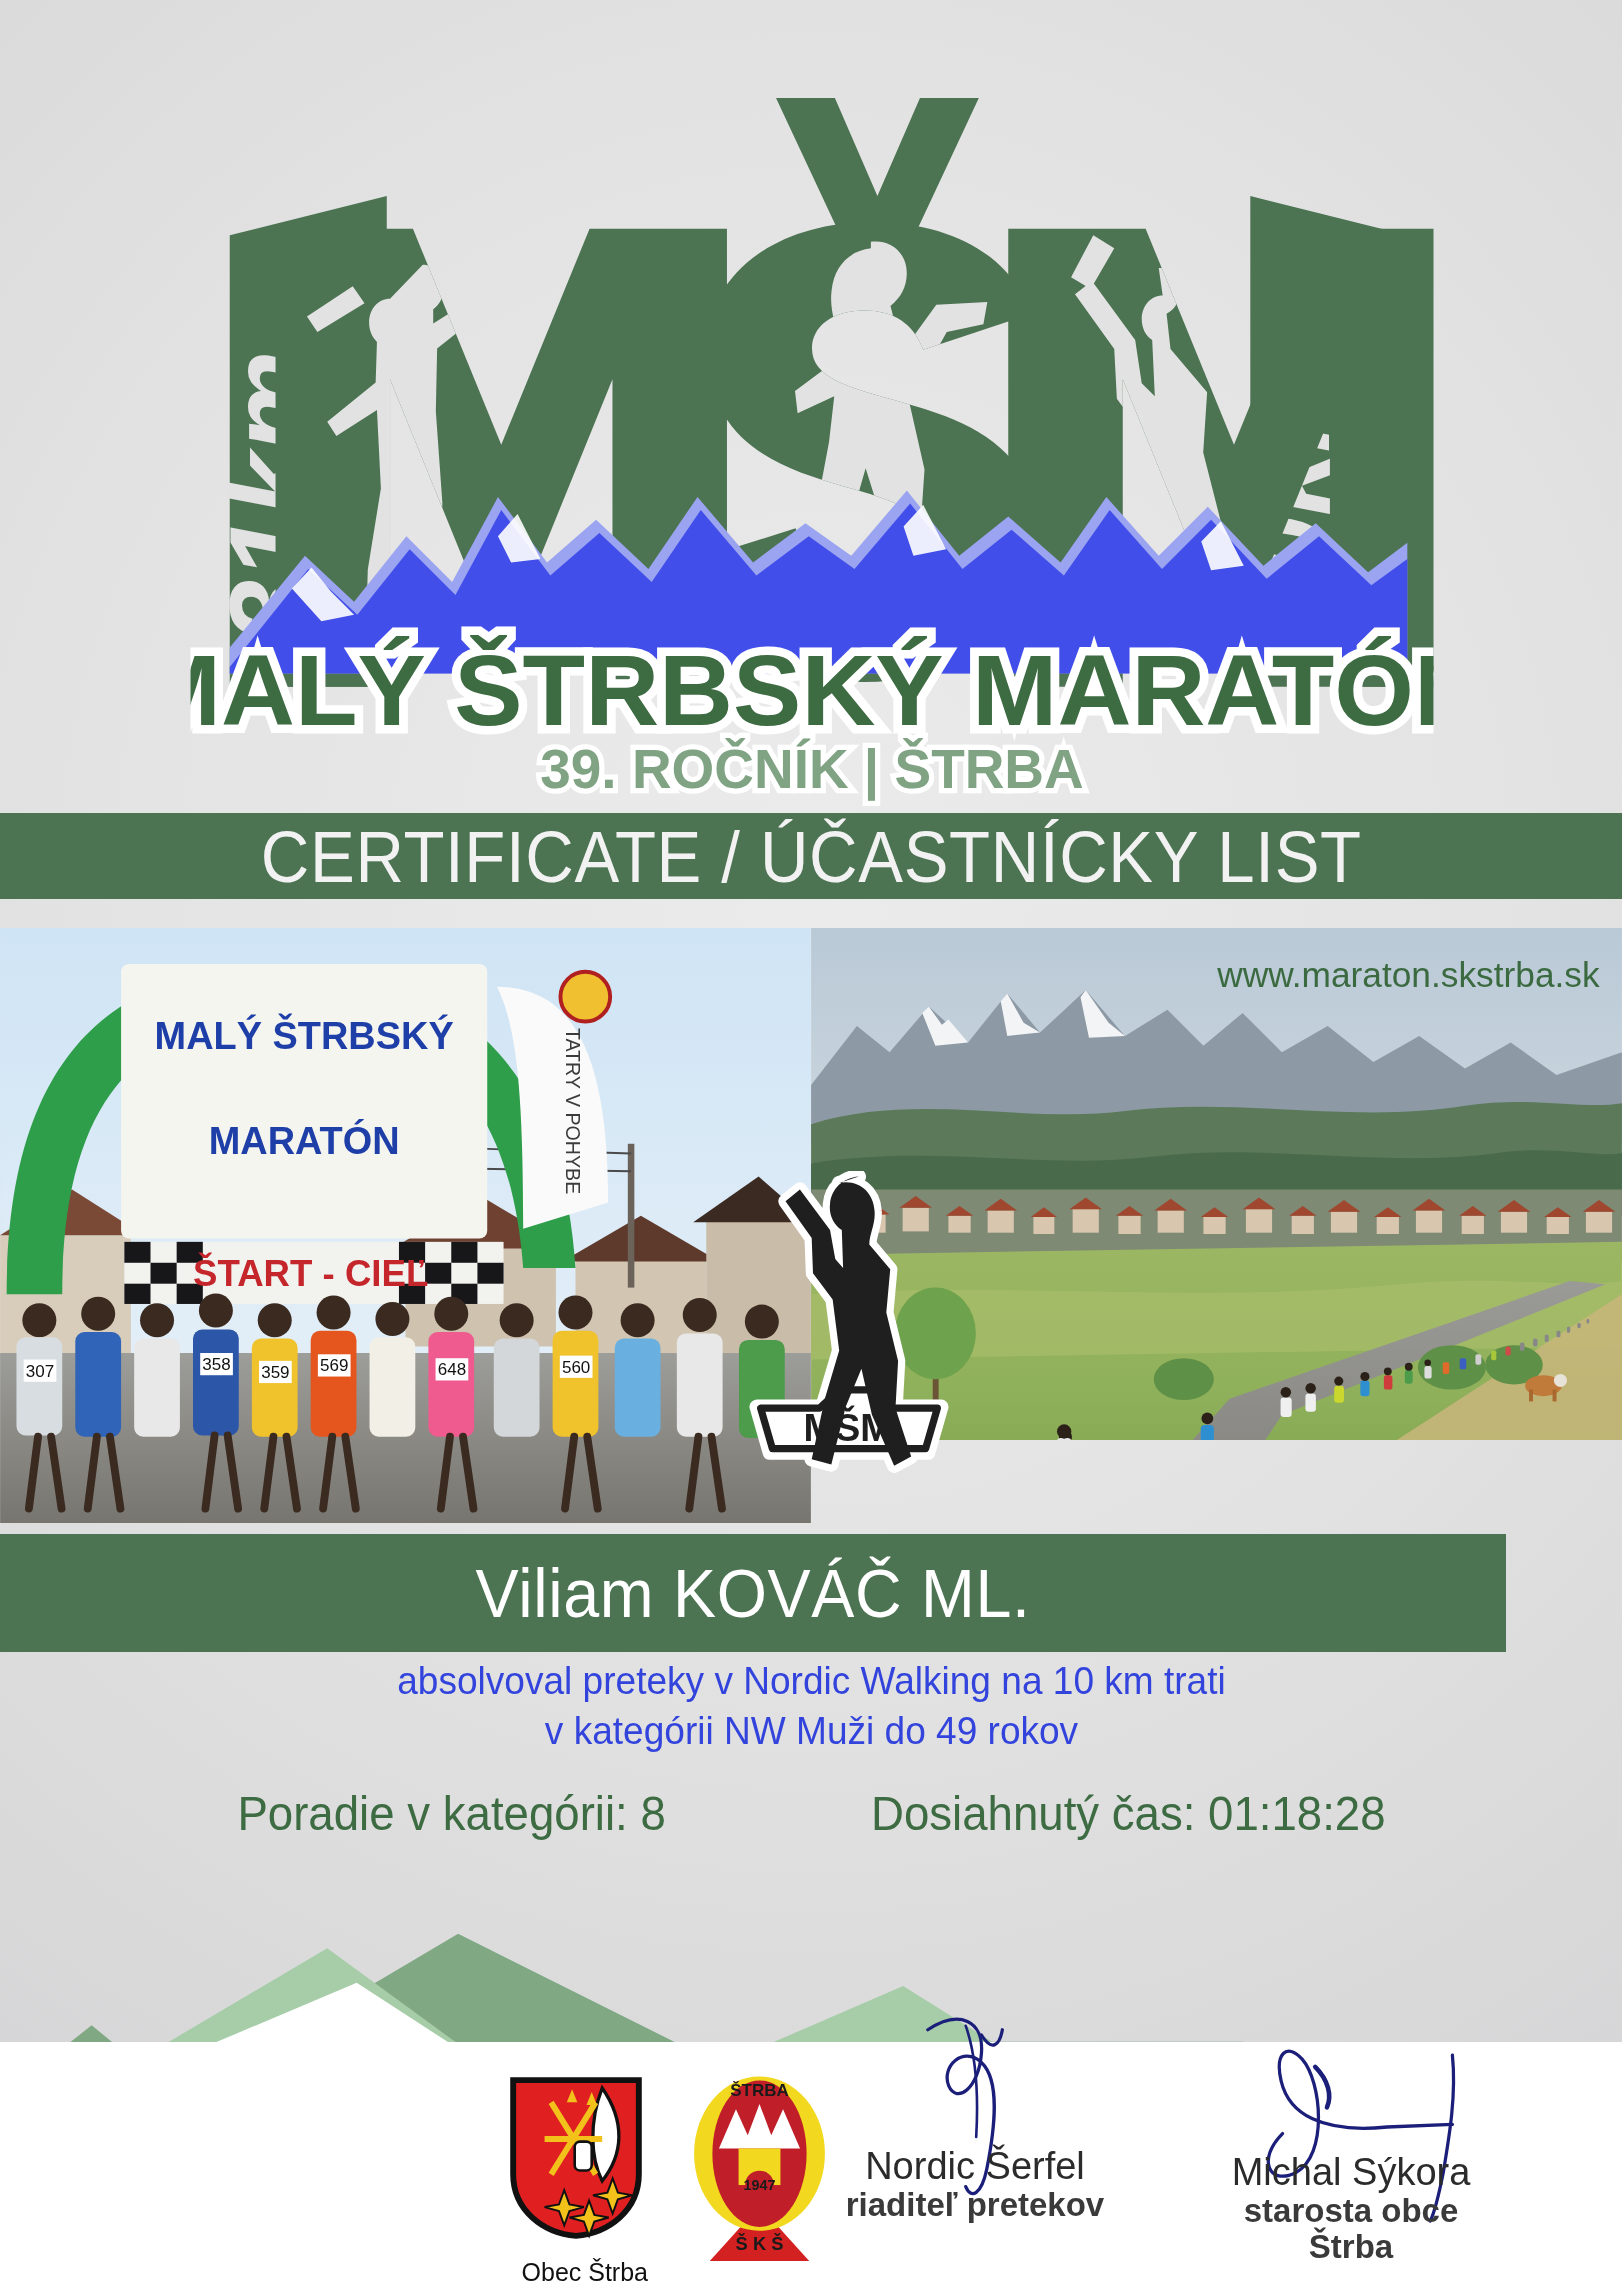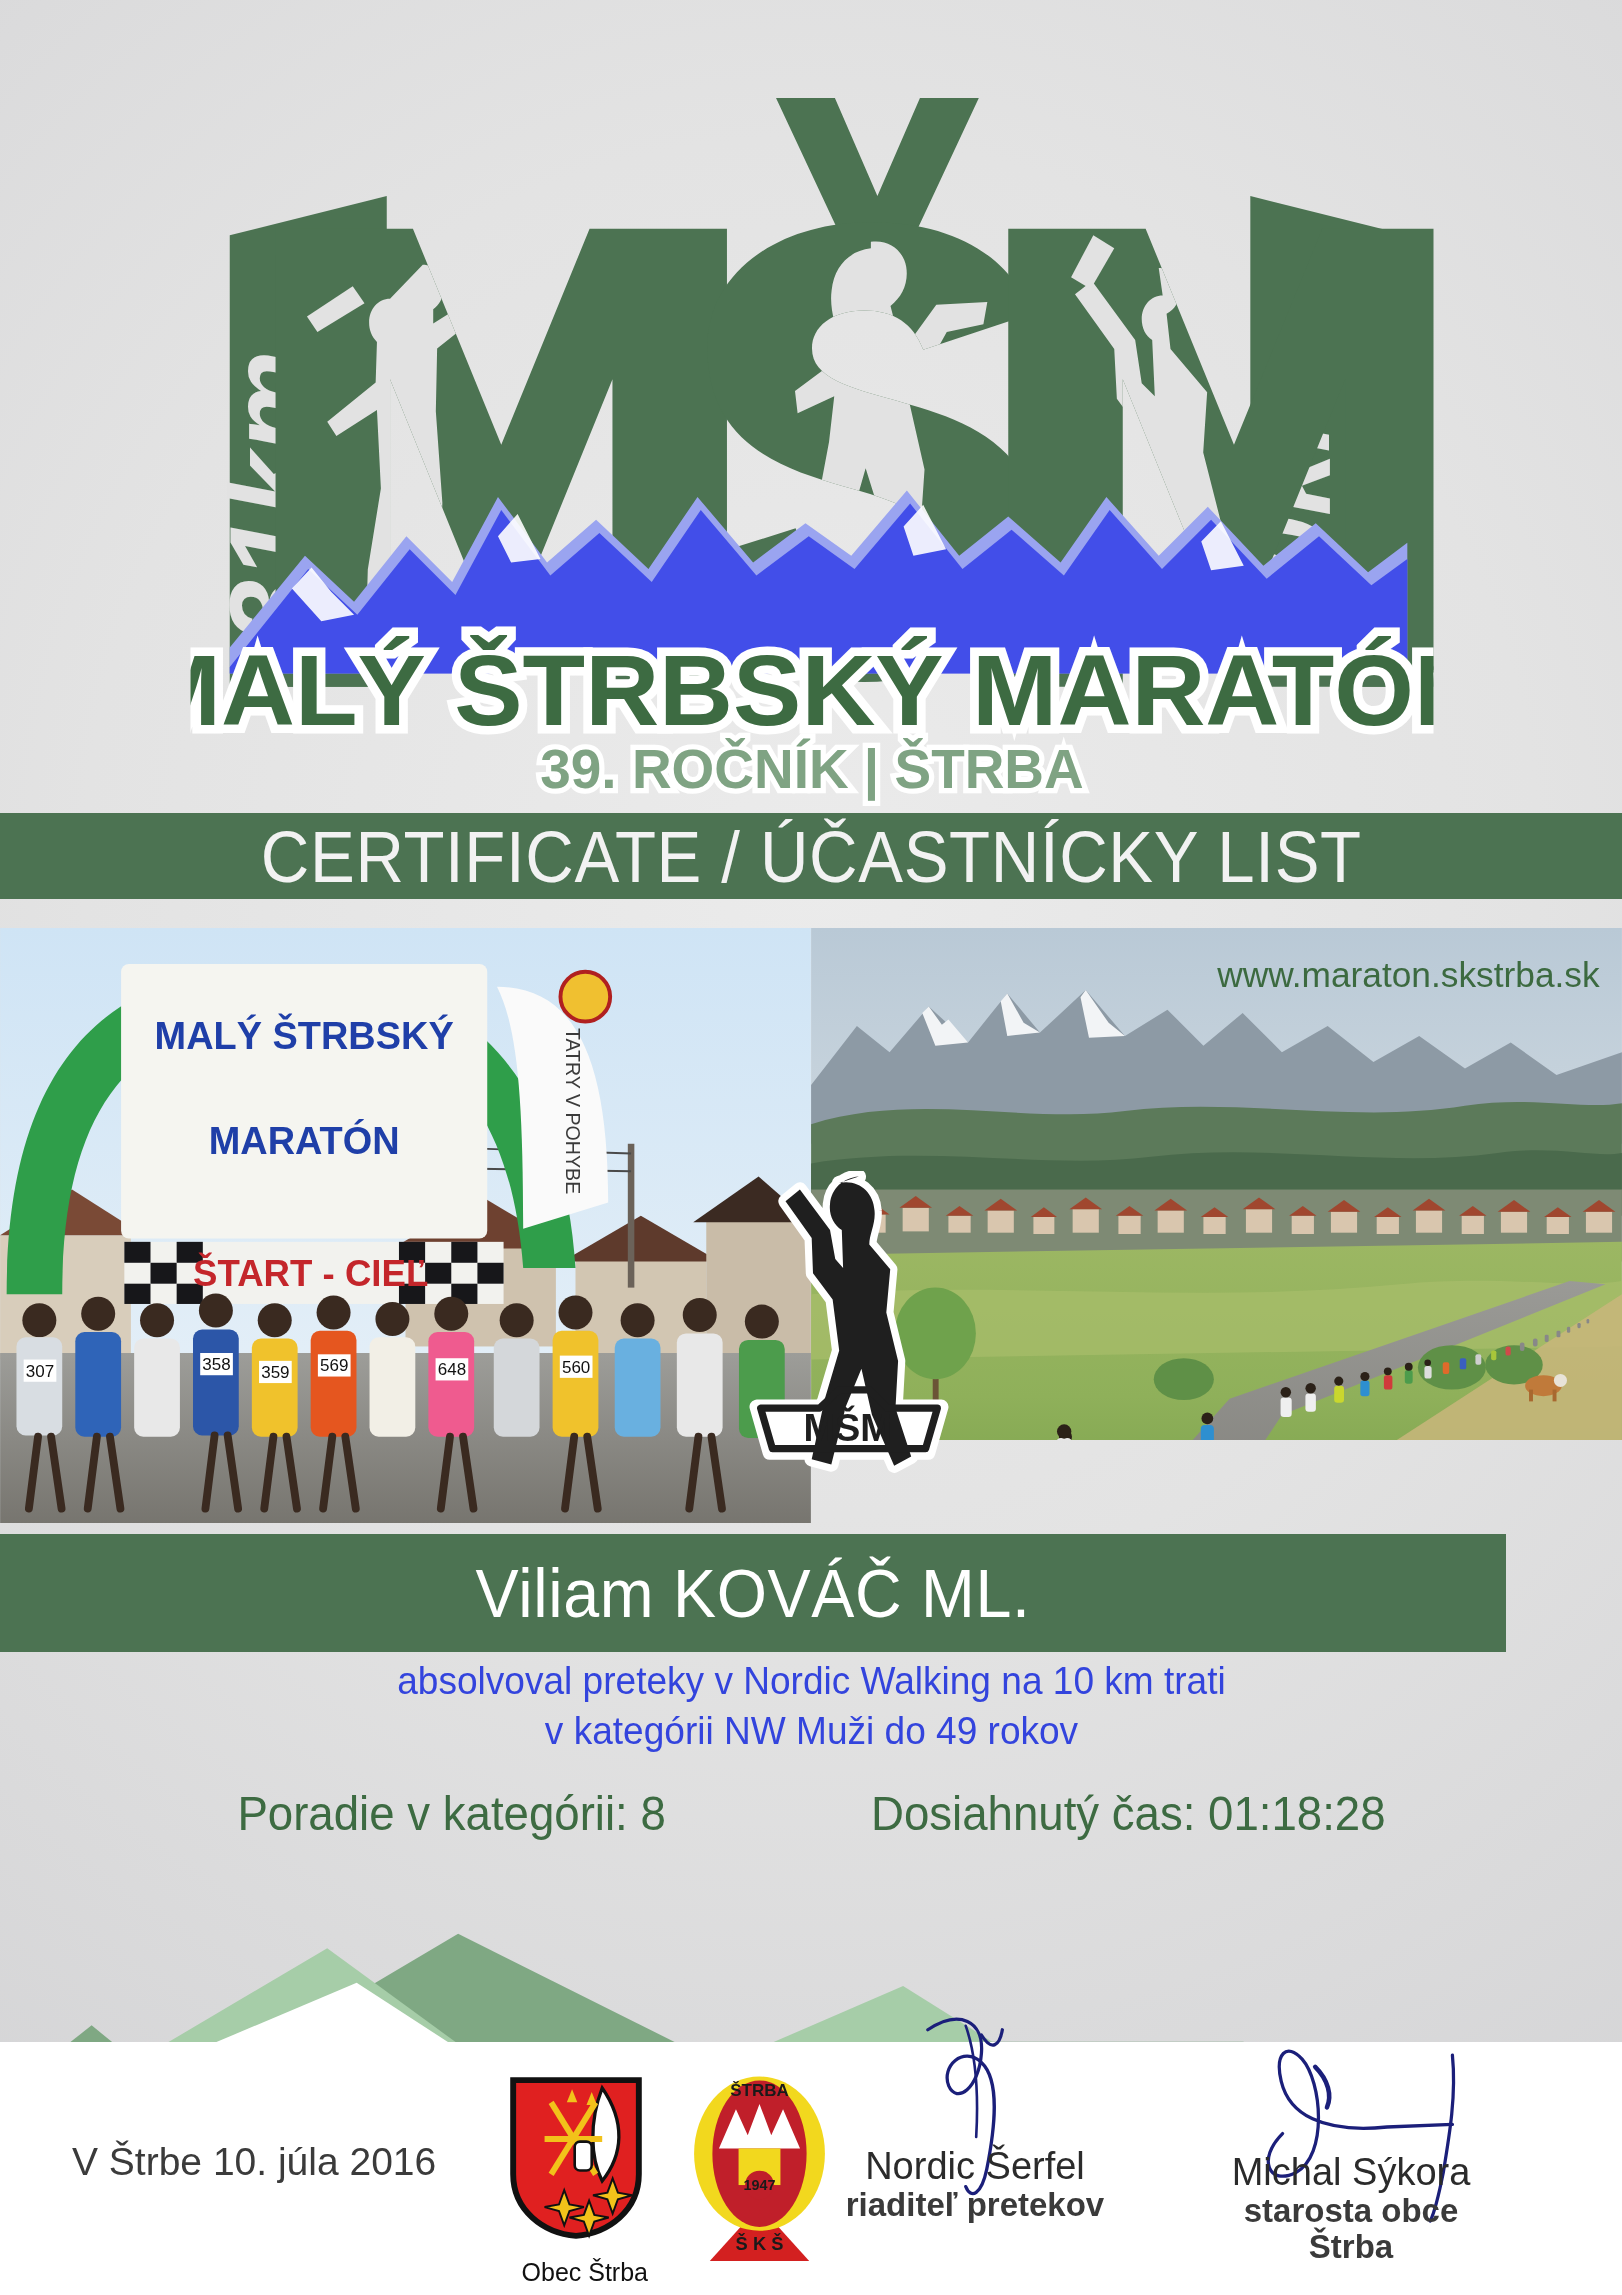--- a/index.html
+++ b/index.html
@@ -489,21 +489,20 @@
     <path d="M1380 110 L1700 310 L1180 400 L940 300 Z" fill="#a6cda8"></path>
     <path d="M2480 240 L2480 400 L2000 400 L2180 290 Z" fill="#a6cda8"></path>
     <path d="M545 105 L1000 400 L0 400 L0 335 Z" fill="#ffffff"></path>
     <path d="M1730 220 L2480 400 L900 400 L1340 290 Z" fill="#ffffff"></path>
     <rect x="0" y="398" width="2480" height="2" fill="#ffffff"></rect>
   </svg>
 
   <div class="footer">
     <div style="position:absolute;left:0;top:0;width:1623px;height:254px;background:#ffffff;"></div>
 
-    <div class="date">V Štrbe 10. júla 2016</div>
 
     <svg class="crest" width="144" height="164" viewBox="0 0 220 250">
       <path d="M14 6 H206 V150 C206 205 160 240 110 244 C60 240 14 205 14 150 Z" fill="#e02020" stroke="#111" stroke-width="9"></path>
       <path d="M150 18 C186 70 182 120 150 160 C132 125 130 70 150 18 Z" fill="#ffffff" stroke="#111" stroke-width="5"></path>
       <g stroke="#f2c21a" stroke-width="9" fill="none">
         <path d="M72 40 L140 150"></path>
           <path d="M140 40 L72 150"></path>
           <path d="M62 96 H150"></path>
       </g>
       <path d="M96 40 l8 -20 l8 20 Z" fill="#f2c21a"></path>

